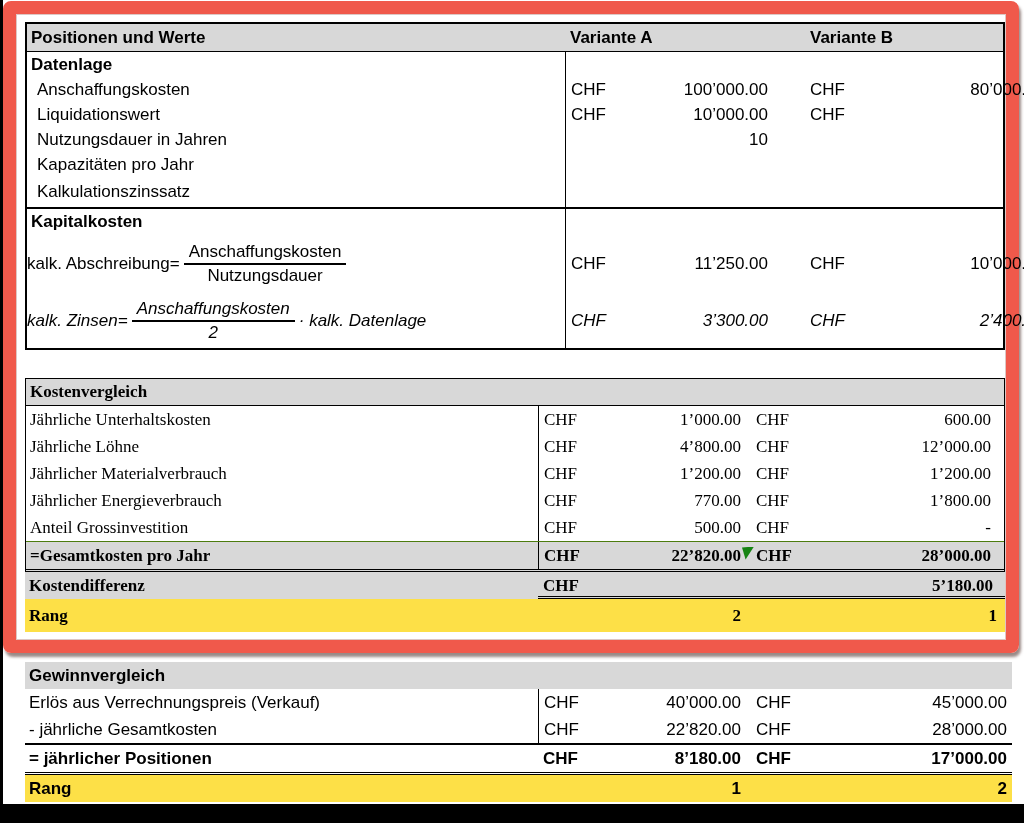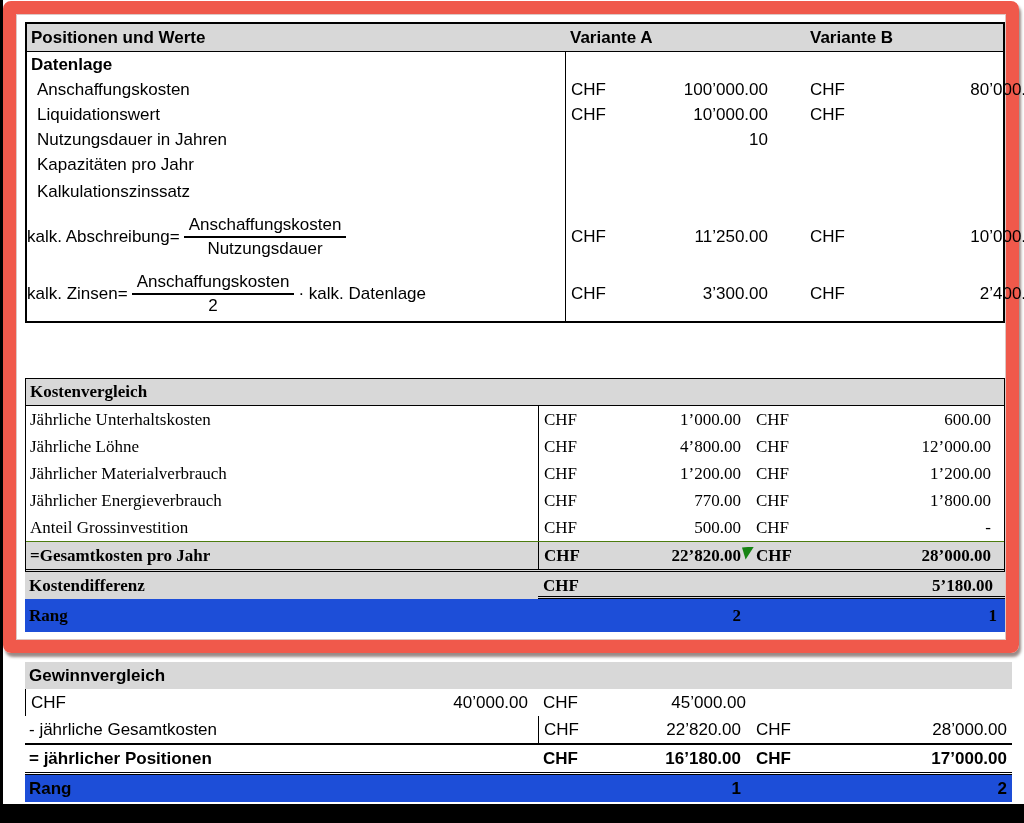--- a/index.html
+++ b/index.html
@@ -15,30 +15,30 @@
   .cell{display:flex;align-items:center;box-sizing:border-box;}
   .lbl{padding-left:4px;}
   .lbl.ind{padding-left:10px;}
   .money{justify-content:space-between;padding-left:5px;}
   .money.a{padding-right:10px;}
   .money.b{padding-right:12px;}
   .money.b3{padding-right:5px;}
   .diva{border-left:1.5px solid #000;}
   .bold{font-weight:bold;}
   .grayrow{background:#d8d8d8;}
-  .yellowrow{background:#1d4ed8;}
+  .yellowrow{background:#fde047;}
   
   .tbl1{position:absolute;left:25px;top:22px;width:980px;box-sizing:border-box;border:2px solid #000;}
   .tbl1 .grid{grid-template-columns:511px 213px 252px;gap:27px;}
   .hdr{height:27px;border-bottom:1px solid #000;}
   .r25{height:25px;}
   .r30{height:30px;text-align:center;}
   .secdiv{border-top:2px solid #000;}
   .frow1{height:60px;}
-  .frow2{height:54px;}
+  .frow2{height:54px;font-style:italic;}
   .frac{display:inline-block;text-align:center;margin:0 4px;vertical-align:middle;}
   .frac .num{border-bottom:2px solid #000;padding:0 5px 1px 5px;}
   .frac .den{padding-top:1px;}
   .flbl{}
   
   .tbl2{position:absolute;left:25px;top:378px;width:980px;font-family:Liberation Serif, serif;}
   .tbl2 .block{box-sizing:border-box;border:1.5px solid #000;border-bottom:none;}
   .tbl2 .block .grid{grid-template-columns:512px 213px 252px;}
   .tbl2 .outer{grid-template-columns:513px 213px 254px;}
   .hdr2{height:26px;border-bottom:1px solid #000;}
@@ -111,20 +111,25 @@
     <div class="grid r25">
       <div class="cell lbl ind">Kapazitäten pro Jahr</div>
       <div class="cell diva"></div>
       <div class="cell"></div>
     </div>
     <div class="grid r30">
       <div class="cell lbl ind">Kalkulationszinssatz</div>
       <div class="cell diva"></div>
       <div class="cell"></div>
     </div>
+    <div class="grid r25 secdiv">
+      <div class="cell lbl bold">Kapitalkosten</div>
+      <div class="cell diva"></div>
+      <div class="cell"></div>
+    </div>
     <div class="grid frow1">
       <div class="cell flbl">
         <span>kalk. Abschreibung=</span>
         <span class="frac">
           <span class="num" style="display:block">Anschaffungskosten</span>
           <span class="den" style="display:block">Nutzungsdauer</span>
         </span>
       </div>
       <div class="cell money a diva">
           <span>CHF</span>
@@ -250,20 +255,21 @@
     </div>
   </div>
 
   <div class="tbl3">
     <div class="grid grayrow r27">
       <div class="cell lbl bold">Gewinnvergleich</div>
       <div class="cell"></div>
       <div class="cell"></div>
     </div>
     <div class="grid r27">
+      <div class="cell lbl">Erlös aus Verrechnungspreis (Verkauf)</div>
       <div class="cell money a diva">
           <span>CHF</span>
           <span>40’000.00</span>
         </div>
       <div class="cell money b3" style="justify-content:space-between;padding-left:5px">
           <span>CHF</span>
           <span>45’000.00</span>
         </div>
     </div>
     <div class="grid r27">
@@ -274,21 +280,21 @@
         </div>
       <div class="cell money b3" style="justify-content:space-between;padding-left:5px">
           <span>CHF</span>
           <span>28’000.00</span>
         </div>
     </div>
     <div class="grid r27 bold reinrow">
       <div class="cell lbl">= jährlicher Positionen</div>
       <div class="cell money a">
           <span>CHF</span>
-          <span>16’180.00</span>
+          <span>8’180.00</span>
         </div>
       <div class="cell money b3" style="justify-content:space-between;padding-left:5px">
           <span>CHF</span>
           <span>17’000.00</span>
         </div>
     </div>
     <div class="grid yellowrow bold rangrow2">
       <div class="cell lbl">Rang</div>
       <div class="cell num-only a">
           <span>1</span>

